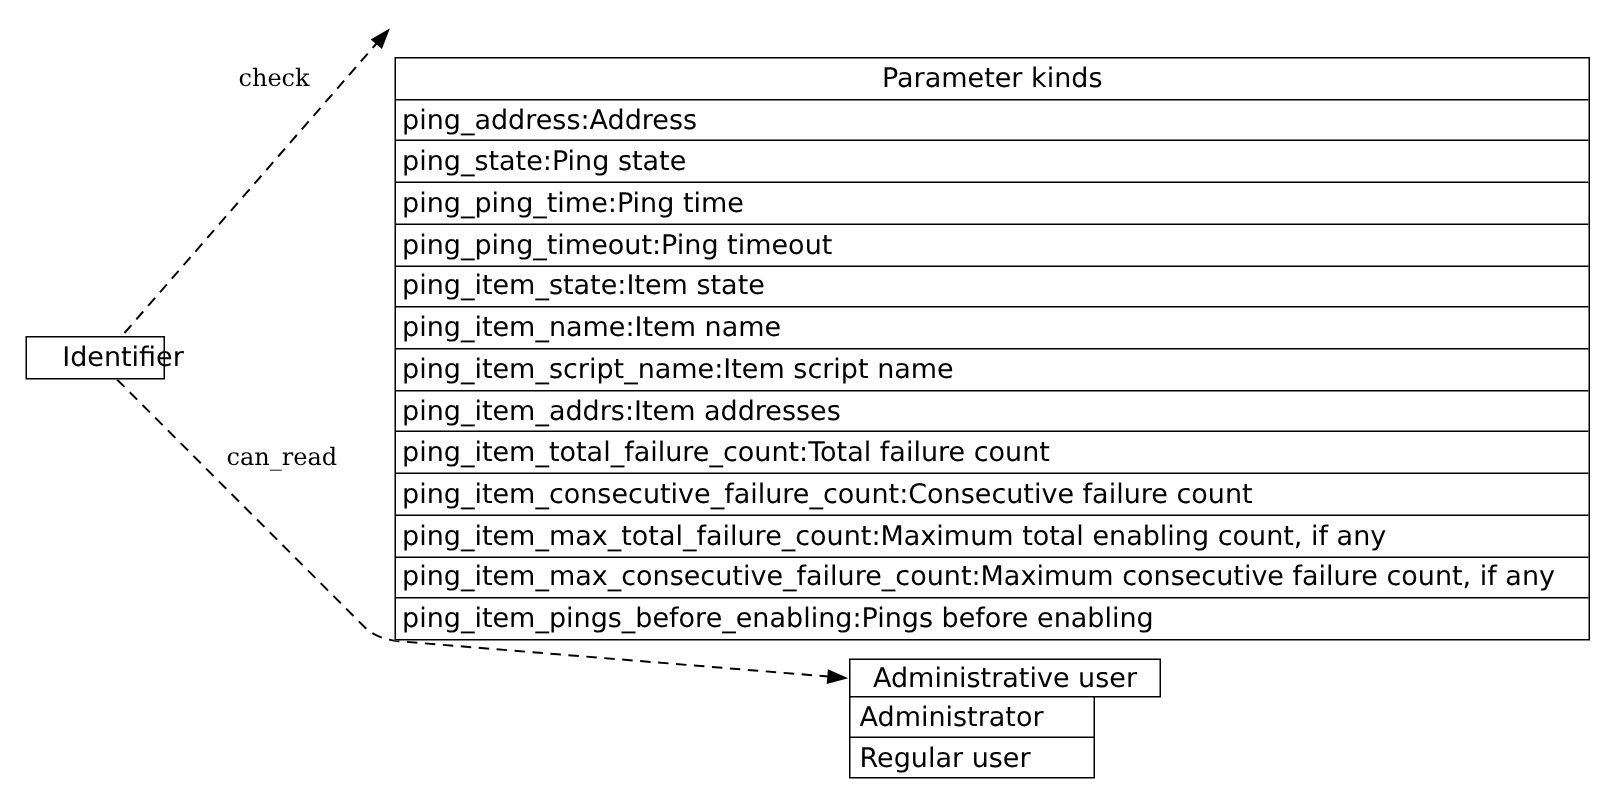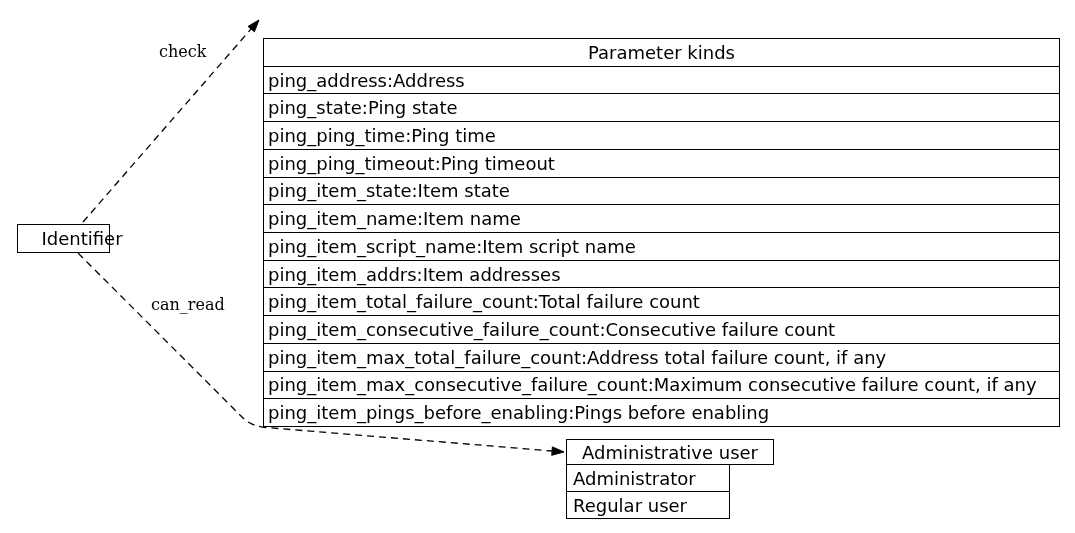--- a/index.html
+++ b/index.html
@@ -95,21 +95,21 @@
     <div class="t-row">ping_address:Address</div>
     <div class="t-row">ping_state:Ping state</div>
     <div class="t-row">ping_ping_time:Ping time</div>
     <div class="t-row">ping_ping_timeout:Ping timeout</div>
     <div class="t-row">ping_item_state:Item state</div>
     <div class="t-row">ping_item_name:Item name</div>
     <div class="t-row">ping_item_script_name:Item script name</div>
     <div class="t-row">ping_item_addrs:Item addresses</div>
     <div class="t-row">ping_item_total_failure_count:Total failure count</div>
     <div class="t-row">ping_item_consecutive_failure_count:Consecutive failure count</div>
-    <div class="t-row">ping_item_max_total_failure_count:Address total failure count, if any</div>
+    <div class="t-row">ping_item_max_total_failure_count:Maximum total enabling count, if any</div>
     <div class="t-row">ping_item_max_consecutive_failure_count:Maximum consecutive failure count, if any</div>
     <div class="t-row">ping_item_pings_before_enabling:Pings before enabling</div>
   </div>
 
   <div class="node" id="admin-header">Administrative user</div>
 
   <div class="node" id="admin-row-1">Regular user</div>
 
   <div class="node" id="admin-row-0">Administrator</div>
 

